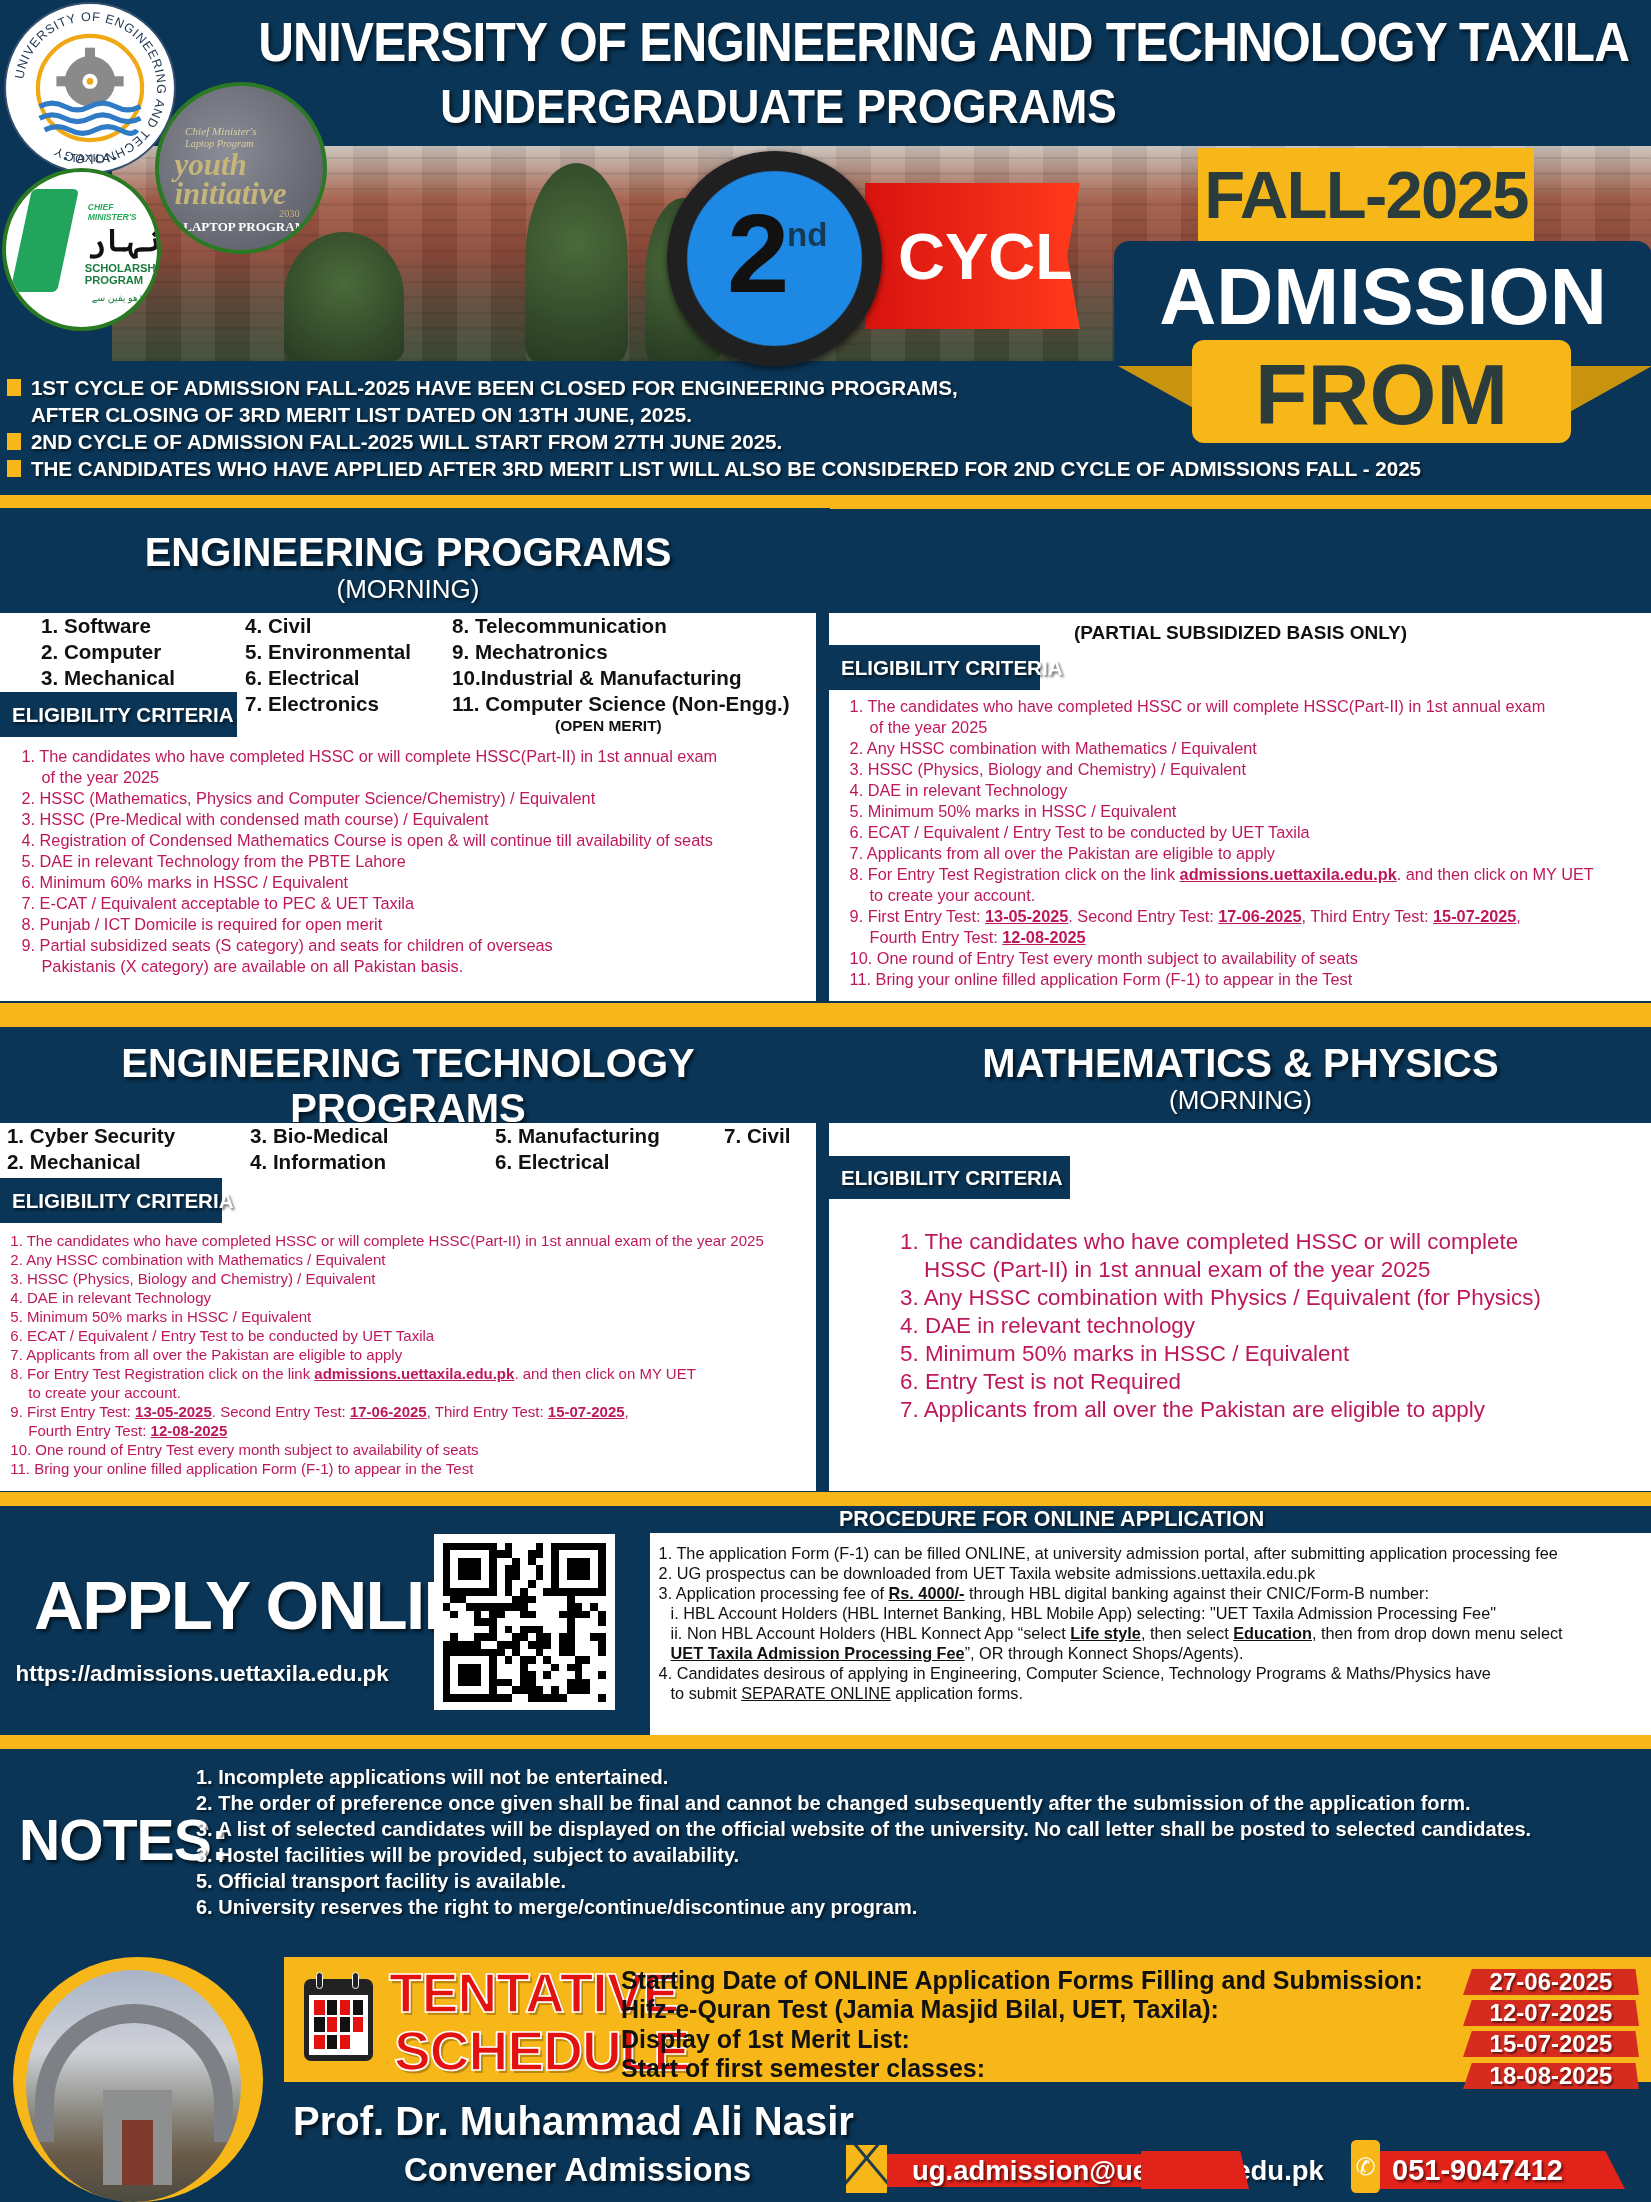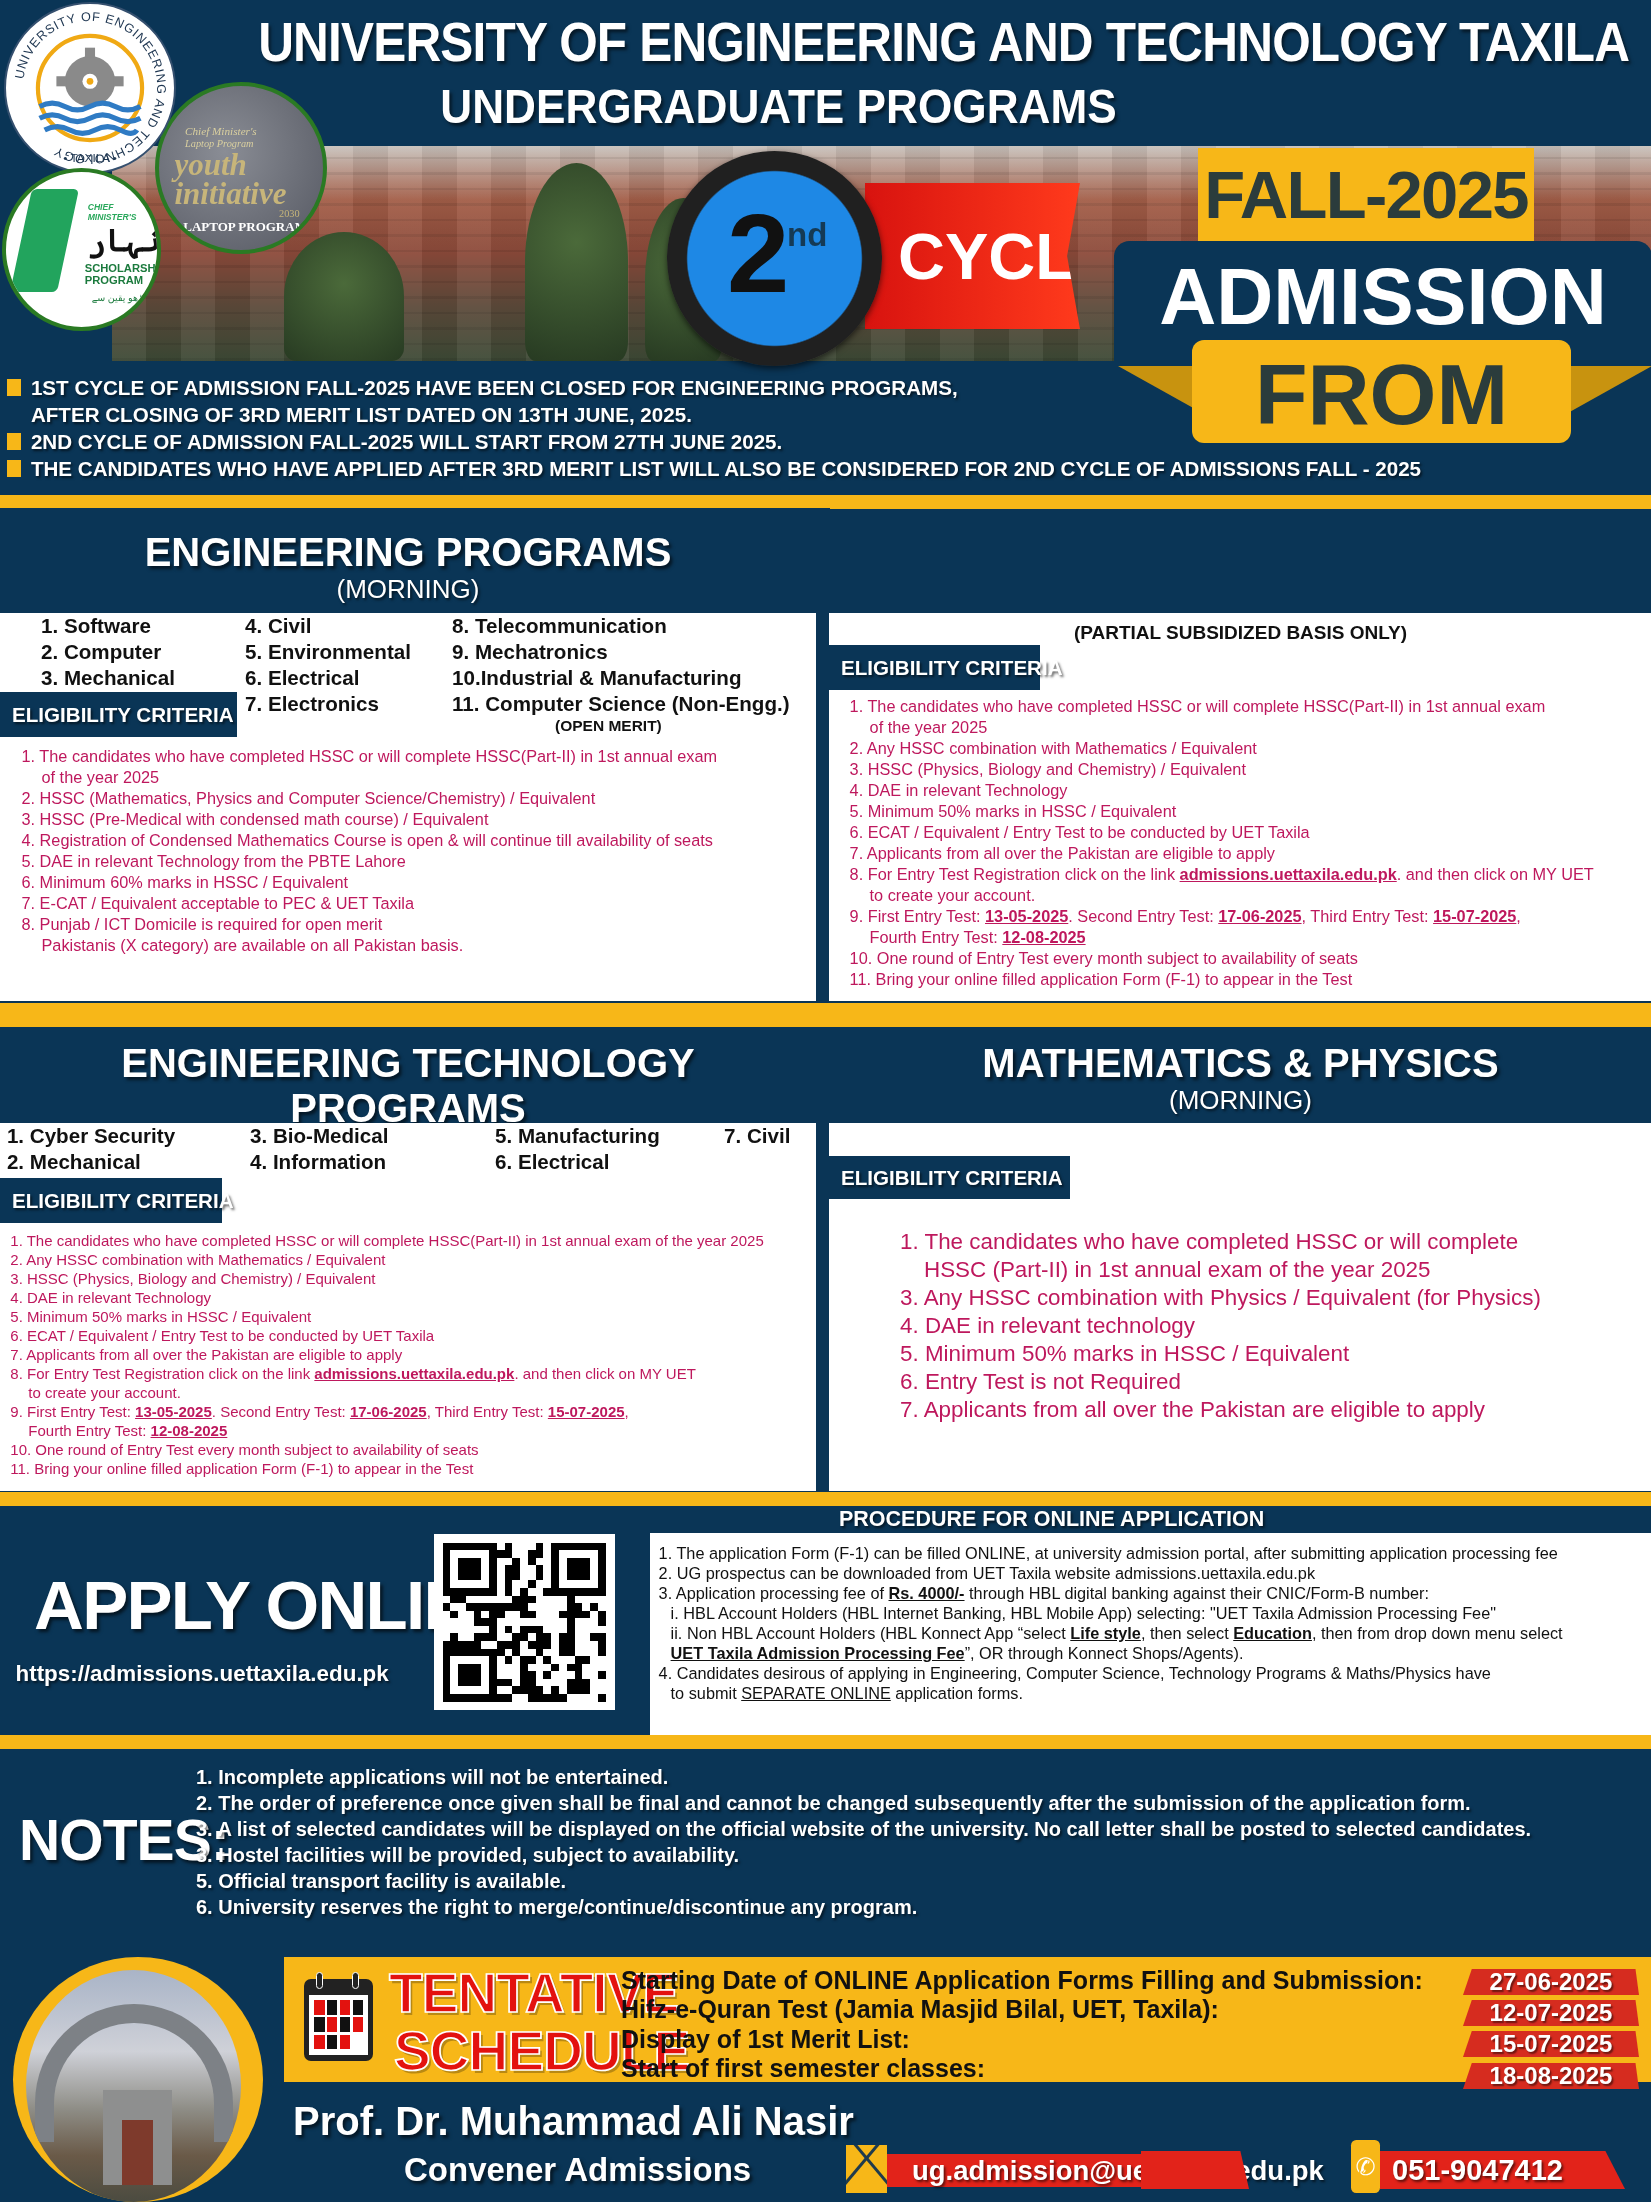--- a/index.html
+++ b/index.html
@@ -221,20 +221,21 @@
     <div class="crit-list" style="left:21.5px;top:133px;">
       <div class="item">1. The candidates who have completed HSSC or will complete HSSC(Part-II) in 1st annual exam</div>
       <div class="item" style="padding-left:20px;">of the year 2025</div>
       <div class="item">2. HSSC (Mathematics, Physics and Computer Science/Chemistry) / Equivalent</div>
       <div class="item">3. HSSC (Pre-Medical with condensed math course) / Equivalent</div>
       <div class="item">4. Registration of Condensed Mathematics Course is open &amp; will continue till availability of seats</div>
       <div class="item">5. DAE in relevant Technology from the PBTE Lahore</div>
       <div class="item">6. Minimum 60% marks in HSSC / Equivalent</div>
       <div class="item">7. E-CAT / Equivalent acceptable to PEC &amp; UET Taxila</div>
       <div class="item">8. Punjab / ICT Domicile is required for open merit</div>
+      <div class="item">9. Partial subsidized seats (S category) and seats for children of overseas</div>
       <div class="item" style="padding-left:20px;">Pakistanis (X category) are available on all Pakistan basis.</div>
     </div>
   </div>
 </section>
 
 <div class="vdiv" style="left:816px;top:508px;width:13.8px;height:493px;"></div>
 
 <section class="panel" style="left:829px;top:508px;width:823px;height:493px;">
   <div class="panel-body" style="top:105px;height:388px;">
     <div style="position:absolute;left:0;top:8.6px;width:100%;text-align:center;font-family:'Liberation Sans Narrow','Liberation Sans',sans-serif;font-weight:700;font-size:19px;">(PARTIAL SUBSIDIZED BASIS ONLY)</div>

